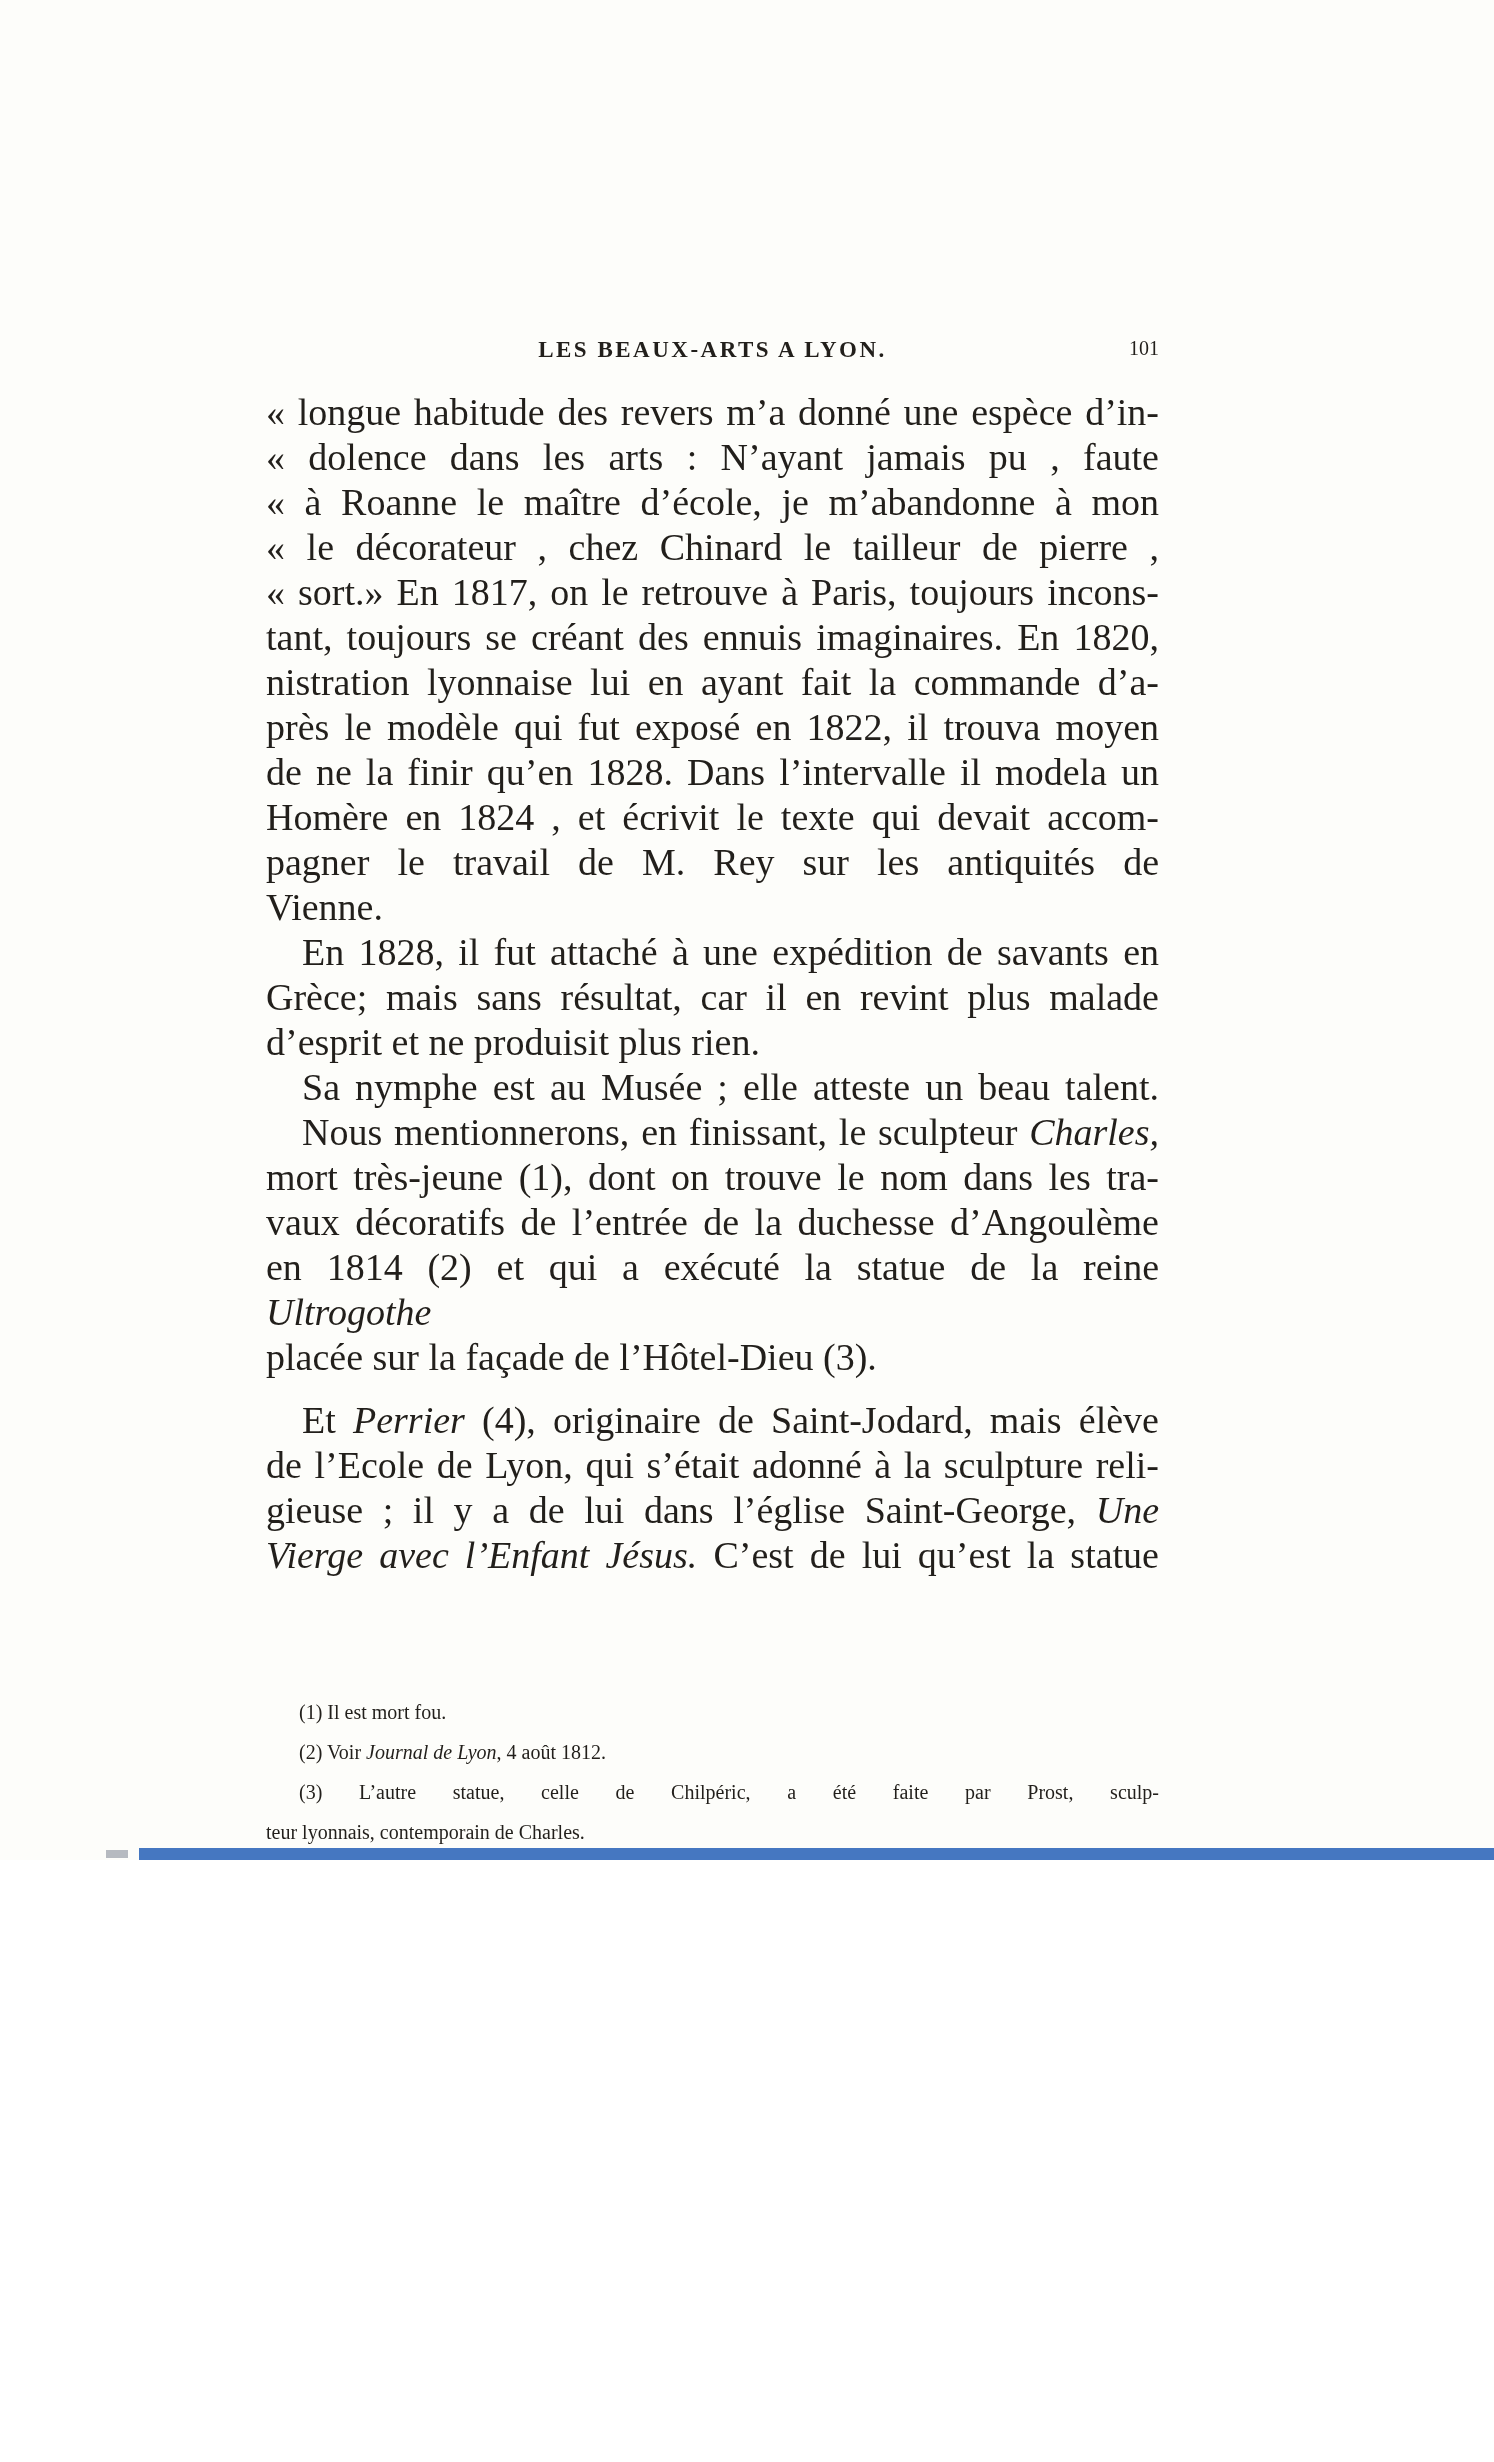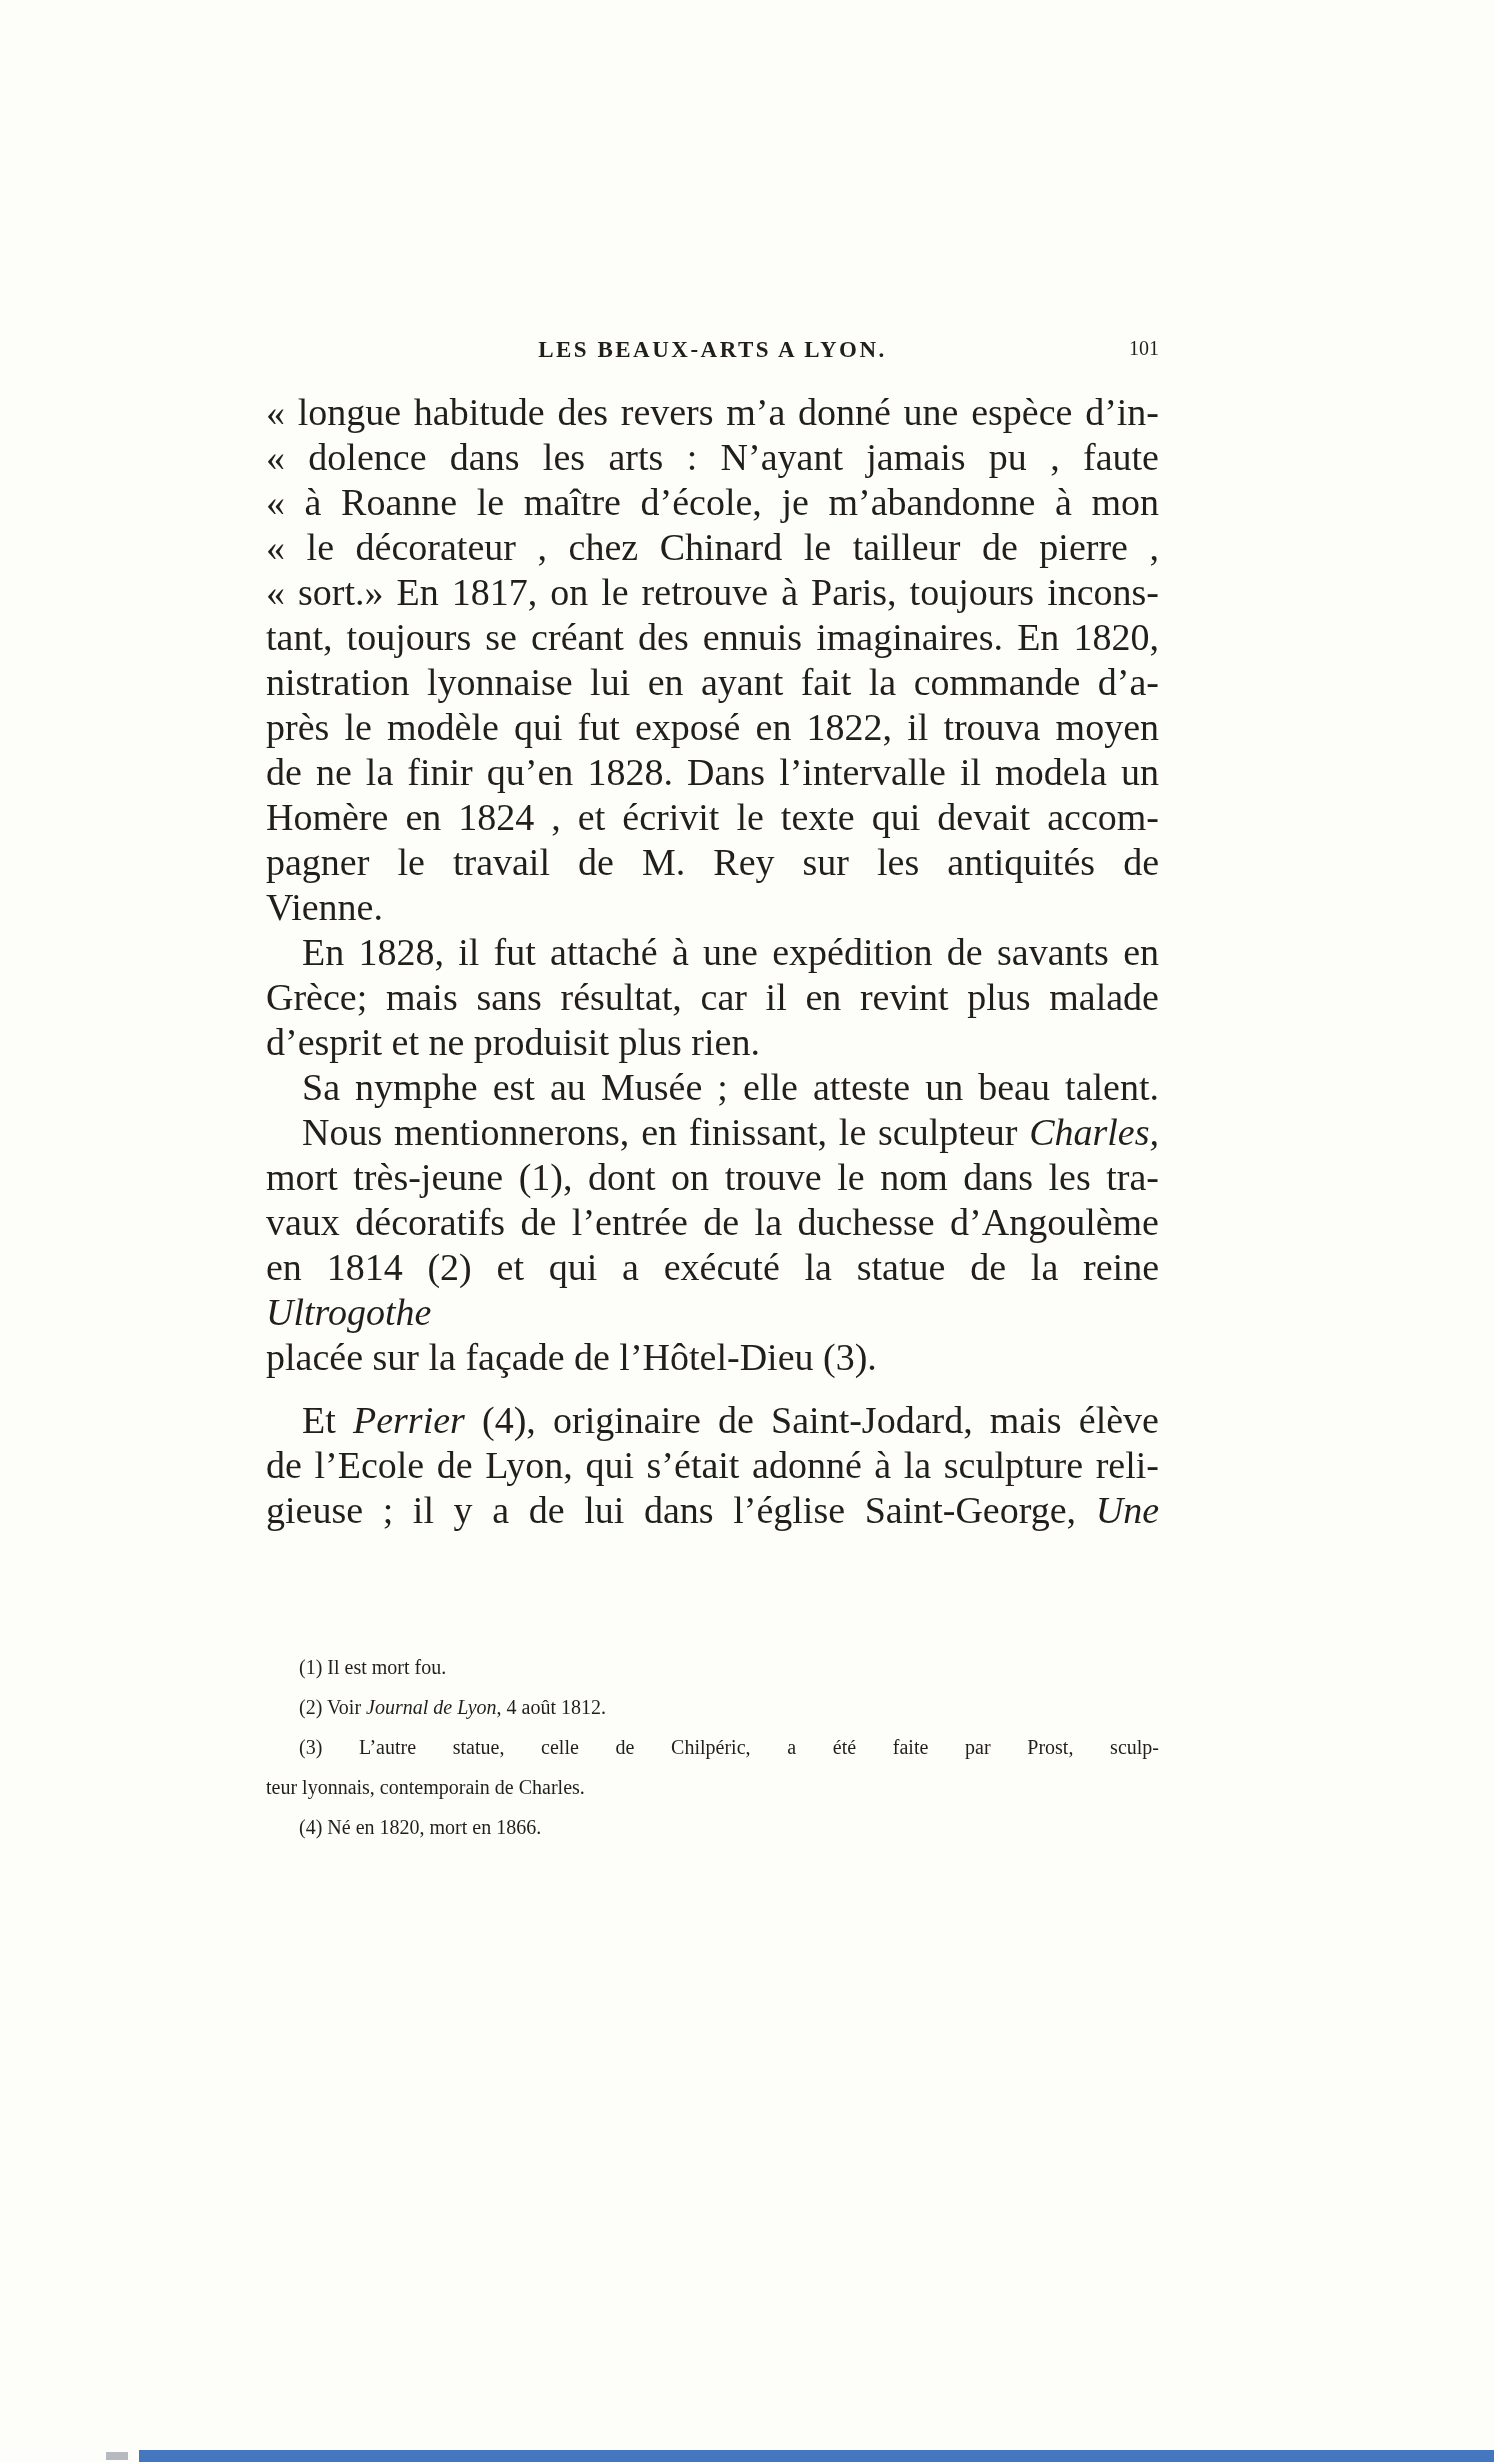--- a/index.html
+++ b/index.html
@@ -1,20 +1,20 @@
 <!DOCTYPE html>
 <html style="font-size:13.2px"><head>
 <meta charset="utf-8">
 <style>
   html, body { margin: 0; padding: 0; }
   body { width: 1495px; height: 2462px; background: #ffffff; }
   .page {
     position: relative;
     width: 1495px;
-    height: 2462px;
+    height: 1860px;
     background: #fdfdfa;
     overflow: hidden;
     color: #221f1b;
     font-family: "Liberation Serif", "DejaVu Serif", serif;
   }
   .text-block { position: absolute; left: 266px; top: 332px; width: 893px; }
   .page-header { position: relative; height: 36px; margin-bottom: 21.5px; }
   .running-title {
     text-align: center;
     font-size: 23px;
@@ -73,20 +73,21 @@
           <div class="line just ind"><span>Nous mentionnerons, en finissant, le sculpteur </span><span class="it">Charles,</span></div>
           <div class="line just"><span>mort très-jeune (1), dont on trouve le nom dans les tra-</span></div>
           <div class="line just"><span>vaux décoratifs de l’entrée de la duchesse d’Angoulème</span></div>
           <div class="line just"><span>en 1814 (2) et qui a exécuté la statue de la reine </span><span class="it">Ultrogothe</span></div>
           <div class="line"><span>placée sur la façade de l’Hôtel-Dieu (3).</span></div>
         </div>
         <div class="paragraph gap">
           <div class="line just ind"><span>Et </span><span class="it">Perrier</span><span> (4), originaire de Saint-Jodard, mais élève</span></div>
           <div class="line just"><span>de l’Ecole de Lyon, qui s’était adonné à la sculpture reli-</span></div>
           <div class="line just"><span>gieuse ; il y a de lui dans l’église Saint-George, </span><span class="it">Une</span></div>
+          <div class="line just"><span class="it">Vierge avec l’Enfant Jésus.</span><span> C’est de lui qu’est la statue</span></div>
         </div>
       </div>
     <div id="footnotes" class="footnotes">
         <div class="fline ind"><span>(1) Il est mort fou.</span></div>
         <div class="fline ind"><span>(2) Voir </span><span class="it">Journal de Lyon</span><span>, 4 août 1812.</span></div>
         <div class="fline just ind"><span>(3) L’autre statue, celle de Chilpéric, a été faite par Prost, sculp-</span></div>
         <div class="fline"><span>teur lyonnais, contemporain de Charles.</span></div>
         <div class="fline ind"><span>(4) Né en 1820, mort en 1866.</span></div>
       </div>
   </div>

